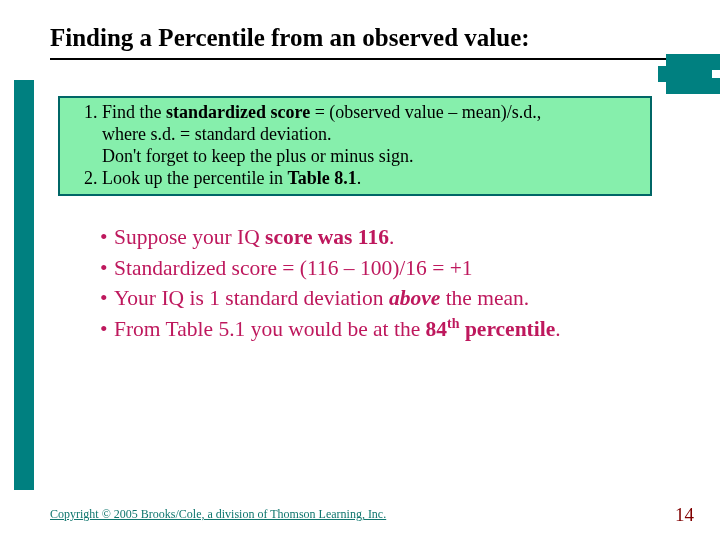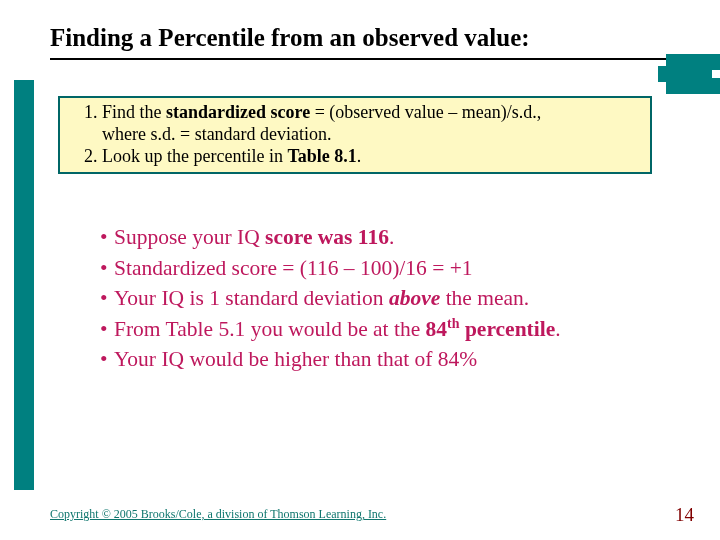--- a/index.html
+++ b/index.html
@@ -50,21 +50,21 @@
     background: #008080;
   }
   .title-deco .s1 { top: -6px; left: 8px; }
   .title-deco .s2 { top: 6px;  left: 0; }
   .title-deco .s3 { top: 18px; left: 8px; }
   .box {
     position: absolute;
     left: 58px;
     top: 96px;
     width: 594px;
-    background: #fef9c3;
+    background: #86efac;
     border: 2px solid #006666;
     padding: 4px 10px 4px 6px;
   }
   .box ol {
     list-style: decimal;
     padding-left: 36px;
     font-size: 18px;
     line-height: 1.22;
     color: #000;
   }
@@ -119,29 +119,29 @@
   <div class="stripe s1"></div>
   <div class="stripe s2"></div>
   <div class="stripe s3"></div>
 </div>
 
 <div class="box">
   <ol>
     <li>
       <span>Find the </span><b>standardized score</b><span> = (observed value – mean)/s.d.,</span><br>
       <span>where s.d. = standard deviation.</span><br>
+      <span>Don't forget to keep the plus or minus sign.</span>
     </li>
     <li>
       <span>Look up the percentile in </span><b>Table 8.1</b><span>.</span>
     </li>
   </ol>
 </div>
 
 <div class="bullets">
   <div class="row"><span class="dot">•</span><span>Suppose your IQ </span><b>score was 116</b><span>.</span></div>
   <div class="row"><span class="dot">•</span><span>Standardized score = (116 – 100)/16 = +1</span></div>
   <div class="row"><span class="dot">•</span><span>Your IQ is 1 standard deviation </span><b><i>above</i></b><span> the mean.</span></div>
   <div class="row"><span class="dot">•</span><span>From Table 5.1 you would be at the </span><b><span>84</span><span class="sup">th</span><span> percentile</span></b><span>.</span></div>
-  <div class="row"><span class="dot">•</span><span>Your IQ would be higher than that of 84%</span></div>
 </div>
 
 <div class="footer">Copyright © 2005 Brooks/Cole, a division of Thomson Learning, Inc.</div>
 <div class="pagenum">14</div>
 
 </body></html>

